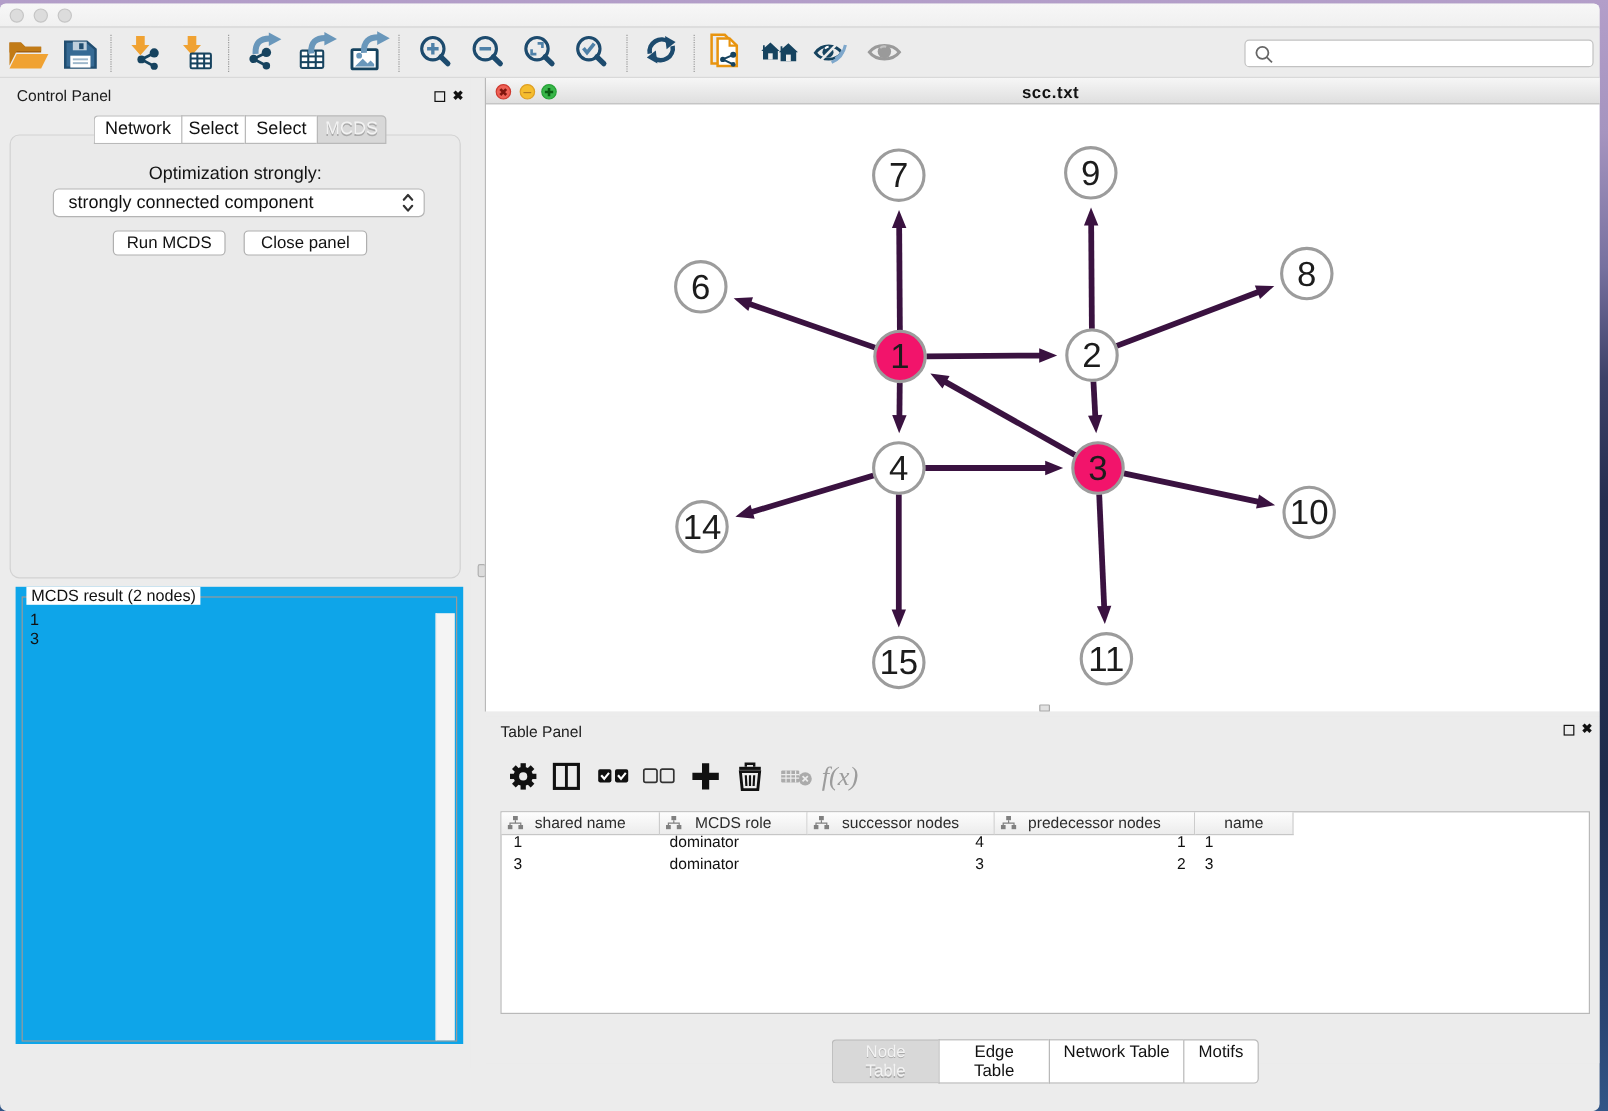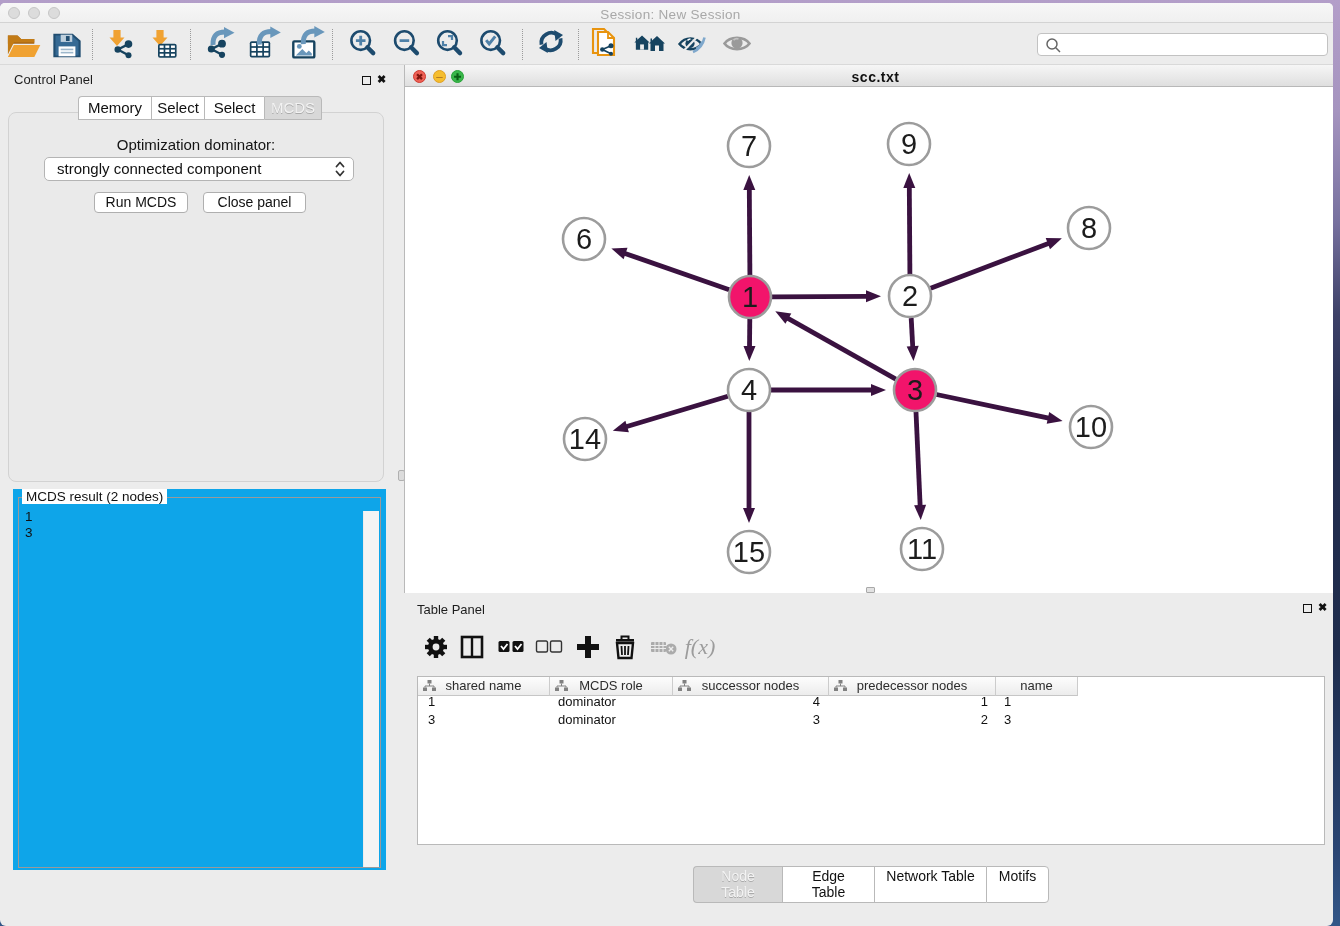--- a/index.html
+++ b/index.html
@@ -53,21 +53,20 @@
 #listbtn { position:absolute; left:10px; top:4px; width:28px; height:23px; background:#fdfdfd; border:1px solid #a9a9a9; border-radius:3px; }
 #membtn { position:absolute; right:5px; top:4px; width:74px; height:23px; background:#fbfbfb; border:1px solid #9f9f9f; font-size:12px; color:#111; }
 </style>
 </head>
 <body>
 <div id="win">
   <div id="titlebar">
     <div class="tl" style="left:8px;"></div>
     <div class="tl" style="left:28px;"></div>
     <div class="tl" style="left:48px;"></div>
-    <div id="title-text">Session: New Session</div>
   </div>
   <div id="toolbar">
     <svg id="tbicons" width="780" height="44" style="position:absolute;left:0;top:-2px">
 <g transform="translate(23.5,24.2) scale(1.2)">
           <path d="M-13,-9 l8,0 l3,3 l11,0 l0,4 l-22,0 z" fill="#a36010"></path>
           <path d="M-13,-9 l8,0 l3,3 l11,0 l0,3 l-17,0 l-5,10 z" fill="#c27b16"></path>
           <path d="M-13,9 l5,-10 l22,0 l-5,10 z" fill="#f0a232"></path>
         </g>
 <g transform="translate(67,23.5) scale(1.05,0.9)">
           <path d="M-12,-12 h17 l7,7 v17 h-24 z" fill="#366a94" stroke="#204d70" stroke-width="2"></path>
@@ -224,27 +223,27 @@
           <circle cx="8" cy="8" r="5" fill="none" stroke="#666" stroke-width="1.5"></circle>
           <line x1="11.8" y1="11.8" x2="16" y2="16" stroke="#666" stroke-width="1.5"></line>
         </svg>
     </div>
   </div>
   <div id="cpanel">
     <div id="cp-head">Control Panel</div>
     <div class="floatbtn" style="left:362px; top:11px;"></div>
     <div class="closex" style="left:377px; top:8px;">✖</div>
     <div class="tabrow" style="left:78px; top:31px;">
-      <div class="tab" style="width:73px; border-radius:4px 0 0 0;">Memory</div>
+      <div class="tab" style="width:73px; border-radius:4px 0 0 0;">Network</div>
       <div class="tab" style="width:53px;">Select</div>
       <div class="tab" style="width:60px;">Select</div>
       <div class="tab sel" style="width:58px; border-radius:0 4px 0 0;">MCDS</div>
     </div>
     <div id="cp-box"></div>
-    <div id="opt-label">Optimization dominator:</div>
+    <div id="opt-label">Optimization strongly:</div>
     <div id="dropdown">strongly connected component
       <svg width="12" height="18" style="position:absolute;right:7px;top:2px" viewBox="0 0 12 18">
           <g fill="none" stroke="#333" stroke-width="1.8" stroke-linecap="round" stroke-linejoin="round">
             <path d="M2.5 6.5 L6 2.5 L9.5 6.5"></path>
             <path d="M2.5 11.5 L6 15.5 L9.5 11.5"></path>
           </g>
         </svg>
     </div>
     <div class="btn" style="left:94px; top:127px; width:94px;">Run MCDS</div>
     <div class="btn" style="left:203px; top:127px; width:103px;">Close panel</div>

